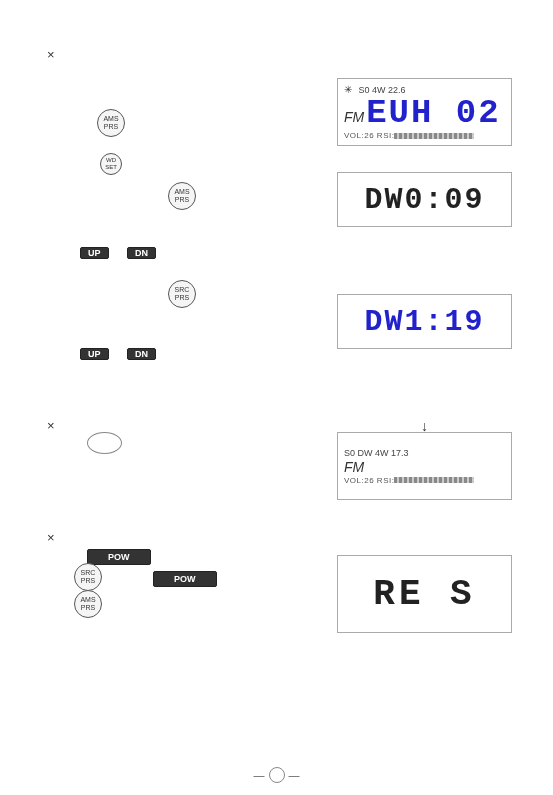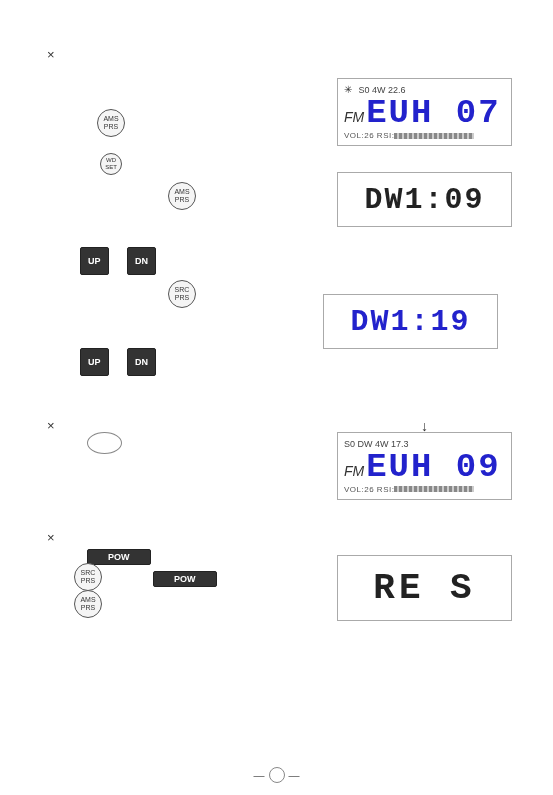--- a/index.html
+++ b/index.html
@@ -99,21 +99,21 @@
     
     .btn-small {
       display: inline-flex;
       align-items: center;
       justify-content: center;
       border: 1.5px solid #222;
       background: #333;
       color: #fff;
       font-size: 9px;
       font-weight: bold;
-      padding: 8px 7px;
+      padding: 0 7px;
       border-radius: 2px;
       position: absolute;
     }
 
     
     .circle-btn {
       position: absolute;
       width: 28px;
       height: 28px;
       border-radius: 50%;
@@ -146,21 +146,21 @@
       font-weight: bold;
       padding: 2px 20px;
       border-radius: 2px;
       position: absolute;
     }
 
     
     .re-display {
       position: absolute;
       width: 175px;
-      height: 66px;
+      height: 78px;
       border: 1.5px solid #aaa;
       background: #fff;
       display: flex;
       align-items: center;
       justify-content: center;
     }
 
     .re-text {
       font-size: 36px;
       font-weight: bold;
@@ -230,44 +230,43 @@
 <span class="x-marker" style="left:47px; top:418px;">×</span>
 <span class="x-marker" style="left:47px; top:530px;">×</span>
 
 <div class="display-screen large" style="left:337px; top:78px;">
   <div class="display-top-row">
     <span class="antenna-icon">✳</span>
     <span>S0   4W   22.6</span>
   </div>
   <div style="display:flex; align-items:baseline; gap:2px;">
     <span class="fm-label">FM</span>
-    <span class="display-main-text large-font">EUH 07</span>
+    <span class="display-main-text large-font">EUH 02</span>
   </div>
   <div class="display-bottom-row">
     <span>VOL:26 RSI:</span><span class="rsi-bar"></span>
   </div>
 </div>
 
 <div class="display-screen medium" style="left:337px; top:172px;">
-  <span class="display-medium-text">DW1:09</span>
-</div>
-
-<div class="display-screen medium" style="left:323px; top:294px;">
+  <span class="display-medium-text">DW0:09</span>
+</div>
+
+<div class="display-screen medium" style="left:337px; top:294px;">
   <span class="display-medium-text blue">DW1:19</span>
 </div>
 
 <div class="arrow-down" style="left:421px; top:418px;">↓</div>
 
 <div class="display-screen large" style="left:337px; top:432px;">
   <div class="display-top-row">
     <span>S0 DW 4W   17.3</span>
   </div>
   <div style="display:flex; align-items:baseline; gap:2px;">
     <span class="fm-label">FM</span>
-    <span class="display-main-text large-font">EUH 09</span>
   </div>
   <div class="display-bottom-row">
     <span>VOL:26 RSI:</span><span class="rsi-bar"></span>
   </div>
 </div>
 
 <div class="re-display" style="left:337px; top:555px;">
   <span class="re-text">RE S</span>
 </div>
 

